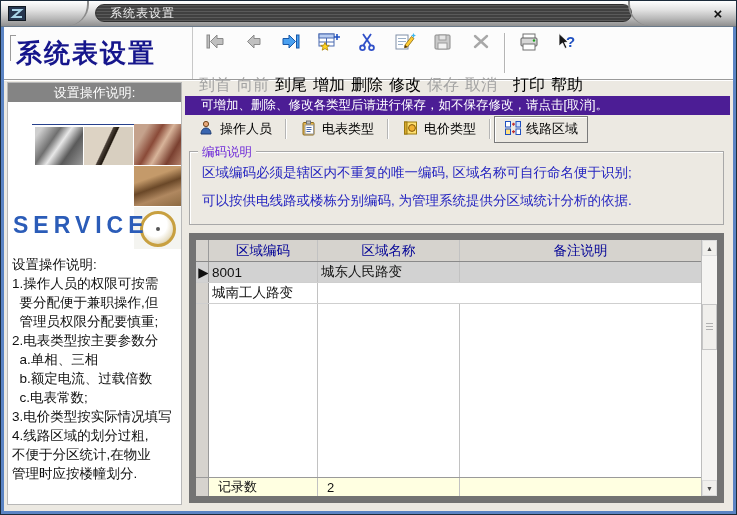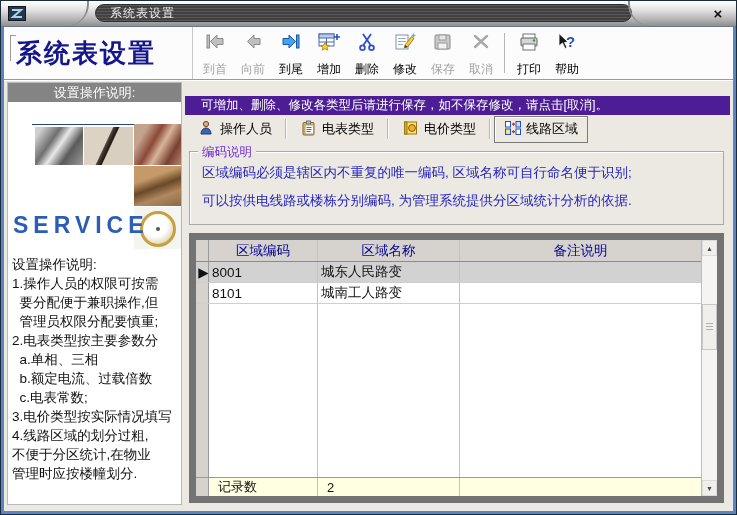--- a/index.html
+++ b/index.html
@@ -24,21 +24,21 @@
     border-bottom:4px solid #5b84c4; background:#ece9e2; display:flex; flex-direction:column;}
   
   .headerbar{ height:53px; background:#fcfcfc; border-bottom:1px solid #9a9a9a;
     box-shadow:0 1px 0 #ffffff; display:flex; align-items:center; flex:none;}
   .bigtitle-wrap{ width:188px; display:flex; align-items:center; }
   .title-deco{ width:6px; height:26px; margin:0 0 10px 6px; border-left:1px solid #9a9a9a; border-top:1px solid #9a9a9a;}
   .bigtitle{ font-size:26px; font-weight:bold; color:#16168c; letter-spacing:2px; white-space:nowrap;}
   .toolbar{ display:flex; align-items:center; height:100%; border-left:1px solid #c8c8c8; padding-left:3px;}
   .tbtn{ width:38px; height:48px; display:flex; flex-direction:column; align-items:center;
     justify-content:flex-start; padding-top:3px; cursor:default;}
-  .tbtn .tlabel{ font-size:12px; color:#000; margin-top:5px; white-space:nowrap;}
+  .tbtn .tlabel{ font-size:16px; color:#000; margin-top:19px; white-space:nowrap;}
   .tbtn.disabled .tlabel{ color:#a3a3a3; }
   .tsep{ width:2px; height:40px; margin:0 4px; border-left:1px solid #b5b5b5; border-right:1px solid #fff;}
   
   .content{ flex:1; display:flex; padding:2px 3px 6px 3px; gap:3px; min-height:0;}
   
   .sidebar{ width:175px; background:#ffffff; border:1px solid #b8b8b8; display:flex; flex-direction:column; overflow:hidden;}
   .side-header{ height:19px; background:#848484; color:#fff; font-size:13px;
     display:flex; align-items:center; justify-content:center; flex:none;}
   .side-canvas{ position:relative; height:150px; flex:none; background:#fff;}
   .deco-hline{ position:absolute; left:24px; top:22px; width:156px; height:1px; background:#27418c;}
@@ -371,21 +371,20 @@
               <div class="c gut">
                 <span>▶</span>
               </div>
               <div class="c">8001</div>
               <div class="c">城东人民路变</div>
               <div class="c"></div>
             </div>
 
             <div class="trow drow">
               <div class="c gut"></div>
-              <div class="c">8101</div>
               <div class="c">城南工人路变</div>
               <div class="c"></div>
             </div>
 
             <div class="trow filler">
               <div class="c gut"></div>
               <div class="c"></div>
               <div class="c"></div>
               <div class="c"></div>
             </div>

